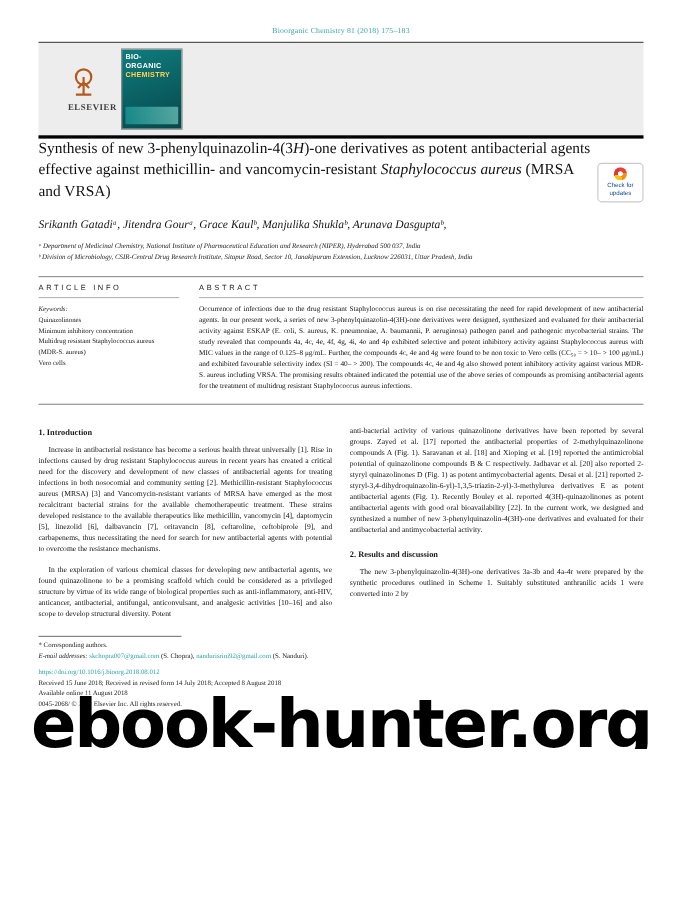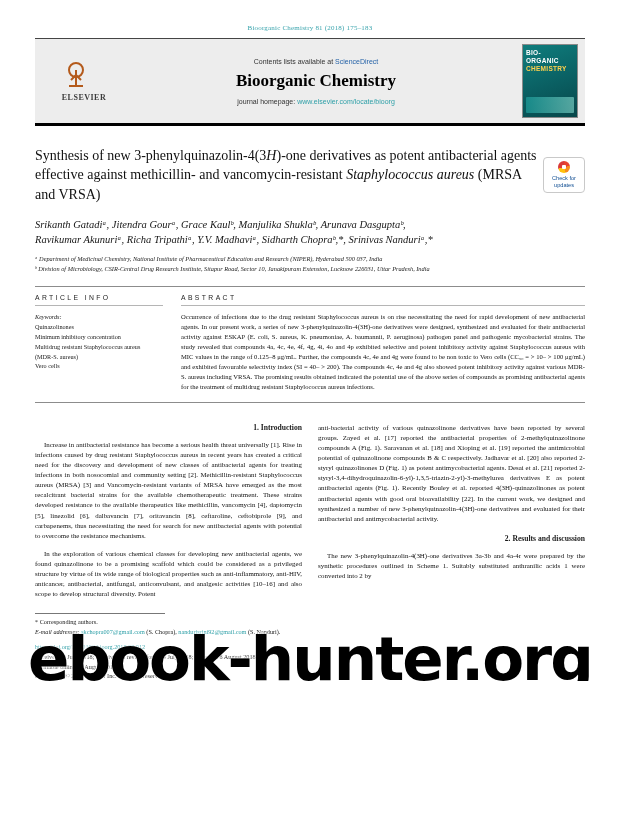--- a/index.html
+++ b/index.html
@@ -27,21 +27,21 @@
   .teal { color:#2fa0a8; }
   .cover {
     width:56px; height:74px; border:1px solid #8a8a8a; cursor:pointer;
     background:linear-gradient(160deg,#0f7d7d 0%,#0a5f62 55%,#07474a 100%);
     padding:4px 3px; display:flex; flex-direction:column; gap:1px;
   }
   .cover-line { font-family:"Liberation Sans","DejaVu Sans",sans-serif; font-weight:bold; font-size:6.5px; color:#fff; letter-spacing:.3px; }
   .cover-line.accent { color:#ffd24d; }
   .cover-bar { margin-top:auto; height:16px; background:linear-gradient(90deg,#1fa3a0,#7fd4c9); opacity:.65; border-radius:1px; }
 
-  .title-row { margin-top:20px; display:flex; gap:1px; align-items:center; }
+  .title-row { display:flex; gap:1px; align-items:flex-end; }
   .article-title { flex:1; font-size:14px; line-height:1.38; font-weight:400; color:#101010; }
   .check-badge {
     width:42px; min-height:34px; border:1px solid #c9c9c9; border-radius:4px;
     display:flex; flex-direction:column; align-items:center; justify-content:center; gap:2px;
     padding:3px 2px; cursor:pointer; background:#fff;
   }
   .badge-icon {
     width:12px; height:12px; border-radius:50%;
     background:
       radial-gradient(circle at center,#ffffff 0 2px,rgba(255,255,255,0) 2.5px),
@@ -61,21 +61,21 @@
   .col-heading {
     font-family:"Liberation Sans","DejaVu Sans",sans-serif; font-size:6.8px; letter-spacing:2.4px;
     color:#222; padding-bottom:4px; border-bottom:1px solid #b5b5b5; margin-bottom:6px;
   }
   .kw-label { font-style:italic; font-size:6.2px; line-height:1.6; }
   .kw { font-size:6.2px; line-height:1.6; }
   .abstract-text { font-size:6.6px; line-height:1.52; text-align:justify; color:#111; }
 
   .body-cols { margin-top:20px; display:flex; gap:16px; }
   .col { flex:1; min-width:0; }
-  .sec-heading { font-size:7.6px; font-weight:bold; margin:0 0 8px;text-align:right; }
+  .sec-heading { font-size:7.6px; font-weight:bold; margin:0 0 8px; }
   .sec-heading.later { margin-top:10px;font-family:Liberation Serif, serif; }
   .subsec-heading { font-size:7.2px; font-style:italic; font-weight:normal; margin:0 0 8px; }
   .body-para { font-size:6.9px; line-height:1.46; text-align:justify; margin-bottom:8px; color:#111; }
   .indent { text-indent:9px; }
 
   .footnote-rule { width:130px; border-top:1px solid #777; margin:6px 0 3px; }
   .footnote { font-size:6.2px; line-height:1.55; color:#222; }
   .publication { margin-top:6px; font-size:6.2px; line-height:1.55; color:#222; }
 
   .watermark {
@@ -93,29 +93,20 @@
   <div class="citation">Bioorganic Chemistry 81 (2018) 175–183</div>
 
   <div class="header-box">
     <div class="elsevier">
       <svg width="26" height="30" viewBox="0 0 26 30">
         <circle cx="13" cy="9" r="7" fill="none" stroke="#b45a1b" stroke-width="2"></circle>
         <path d="M13 9 L13 25 M13 14 L8 19 M13 14 L18 19 M6 25 L20 25" stroke="#b45a1b" stroke-width="2" fill="none"></path>
       </svg>
       <div class="elsevier-label">ELSEVIER</div>
     </div>
-    <div class="header-center">
-      <div class="contents-line">
-        <span>Contents lists available at </span><span class="sd-link">ScienceDirect</span>
-      </div>
-      <div class="journal-title">Bioorganic Chemistry</div>
-      <div class="homepage-line">
-        <span>journal homepage: </span><span class="teal">www.elsevier.com/locate/bioorg</span>
-      </div>
-    </div>
     <div class="cover">
       <div class="cover-line">BIO-</div>
       <div class="cover-line">ORGANIC</div>
       <div class="cover-line accent">CHEMISTRY</div>
       <div class="cover-bar"></div>
     </div>
   </div>
 
   <div class="title-row">
     <h1 class="article-title">
@@ -125,21 +116,20 @@
       <div class="badge-icon"></div>
       <div class="badge-text">
         <div>Check for</div>
         <div>updates</div>
       </div>
     </div>
   </div>
 
   <div class="authors">
     <div>Srikanth Gatadiᵃ, Jitendra Gourᵃ, Grace Kaulᵇ, Manjulika Shuklaᵇ, Arunava Dasguptaᵇ,</div>
-    <div>Ravikumar Akunuriᵃ, Richa Tripathiᵃ, Y.V. Madhaviᵃ, Sidharth Chopraᵇ,*, Srinivas Nanduriᵃ,*</div>
   </div>
 
   <div class="affiliations">
     <div>ᵃ Department of Medicinal Chemistry, National Institute of Pharmaceutical Education and Research (NIPER), Hyderabad 500 037, India</div>
     <div>ᵇ Division of Microbiology, CSIR-Central Drug Research Institute, Sitapur Road, Sector 10, Janakipuram Extension, Lucknow 226031, Uttar Pradesh, India</div>
   </div>
 
   <div class="info-section">
     <div class="info-col">
       <div class="col-heading">ARTICLE INFO</div>

